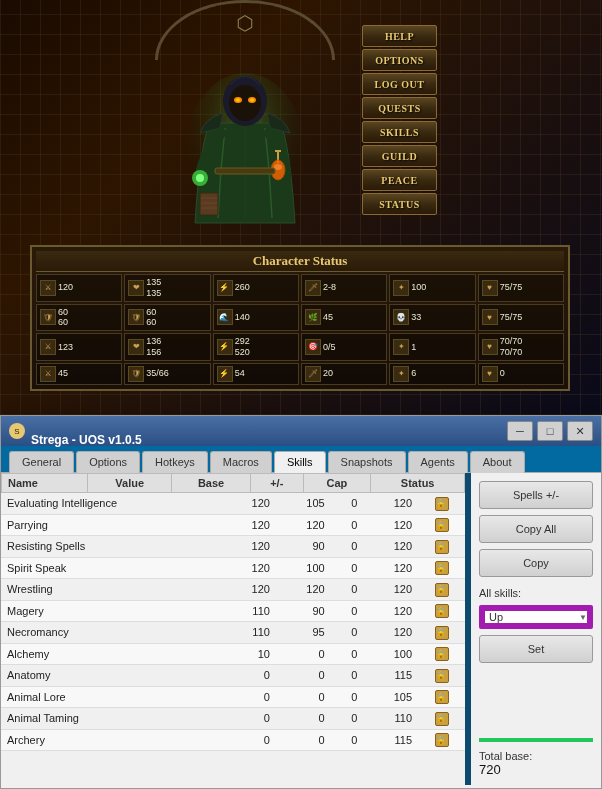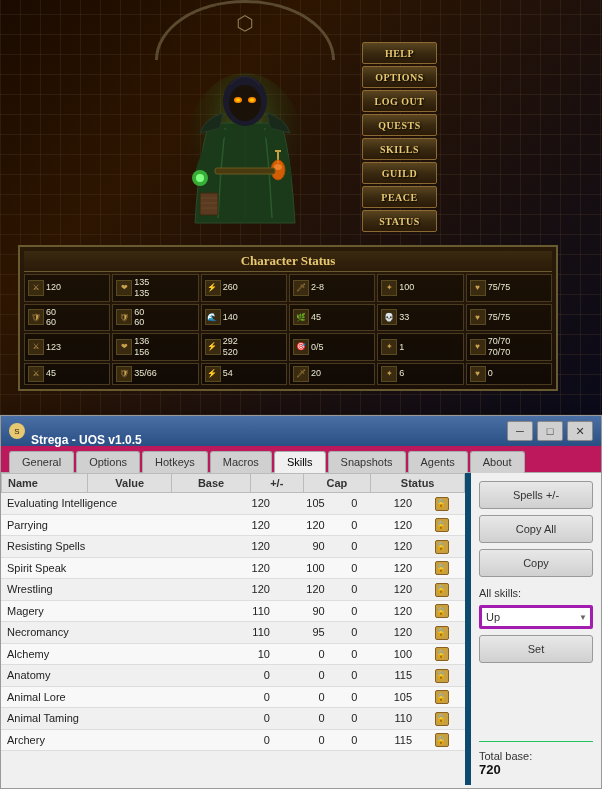--- a/index.html
+++ b/index.html
@@ -70,21 +70,21 @@
     }
 
     .char-svg {
       width: 150px;
       height: 180px;
     }
 
     
     .menu-buttons {
       position: absolute;
-      top: 42px;
+      top: 25px;
       right: 165px;
       display: flex;
       flex-direction: column;
       gap: 2px;
     }
 
     .menu-btn {
       width: 75px;
       height: 22px;
       background: linear-gradient(180deg, #5a4520 0%, #3a2a10 50%, #2a1a08 100%);
@@ -98,21 +98,21 @@
       cursor: pointer;
       font-family: 'Times New Roman', serif;
       text-shadow: 1px 1px 2px #000;
       letter-spacing: 0.5px;
     }
 
     
     .status-panel {
       position: absolute;
       top: 245px;
-      left: 18px;
+      left: 30px;
       width: 540px;
       background: linear-gradient(180deg, #2a1a08 0%, #1a1008 100%);
       border: 2px solid #6a5a30;
       padding: 4px;
     }
 
     .status-title {
       text-align: center;
       color: #e8c870;
       font-size: 13px;
@@ -228,21 +228,21 @@
       justify-content: center;
       cursor: pointer;
       font-size: 11px;
       color: #333;
       border-radius: 2px;
     }
 
     
     .tab-bar {
       display: flex;
-      background: #be185d;
+      background: #0369a1;
       border-bottom: 1px solid #aaa;
       padding: 4px 8px 0;
       gap: 2px;
     }
 
     .tab {
       padding: 4px 12px;
       background: #d0d0d0;
       border: 1px solid #aaa;
       border-bottom: none;
@@ -356,21 +356,21 @@
 
     .dropdown-container {
       position: relative;
       width: 100%;
     }
 
     .dropdown {
       width: 100%;
       height: 24px;
       background: white;
-      border: 3px solid #a21caf;
+      border: 6px solid #a21caf;
       border-radius: 2px;
       font-size: 11px;
       padding: 0 4px;
       appearance: none;
       cursor: pointer;
       color: #333;
     }
 
     .dropdown-arrow {
       position: absolute;
@@ -378,31 +378,31 @@
       top: 50%;
       transform: translateY(-50%);
       font-size: 8px;
       color: #666;
       pointer-events: none;
     }
 
     .total-section {
       margin-top: auto;
       padding-top: 8px;
-      border-top: 1px solid #22c55e;
+      border-top: 4px solid #22c55e;
     }
 
     .total-label {
       font-size: 11px;
       color: #333;
     }
 
     .total-value {
       font-size: 13px;
-      font-weight: bold;
+      font-weight: normal;
       color: #111;
     }
 
     
     .table-scroll::-webkit-scrollbar { width: 12px; }
     .table-scroll::-webkit-scrollbar-track { background: #e0e0e0; }
     .table-scroll::-webkit-scrollbar-thumb { background: #aaa; border: 1px solid #888; }
   </style>
 </head>
 <body>

